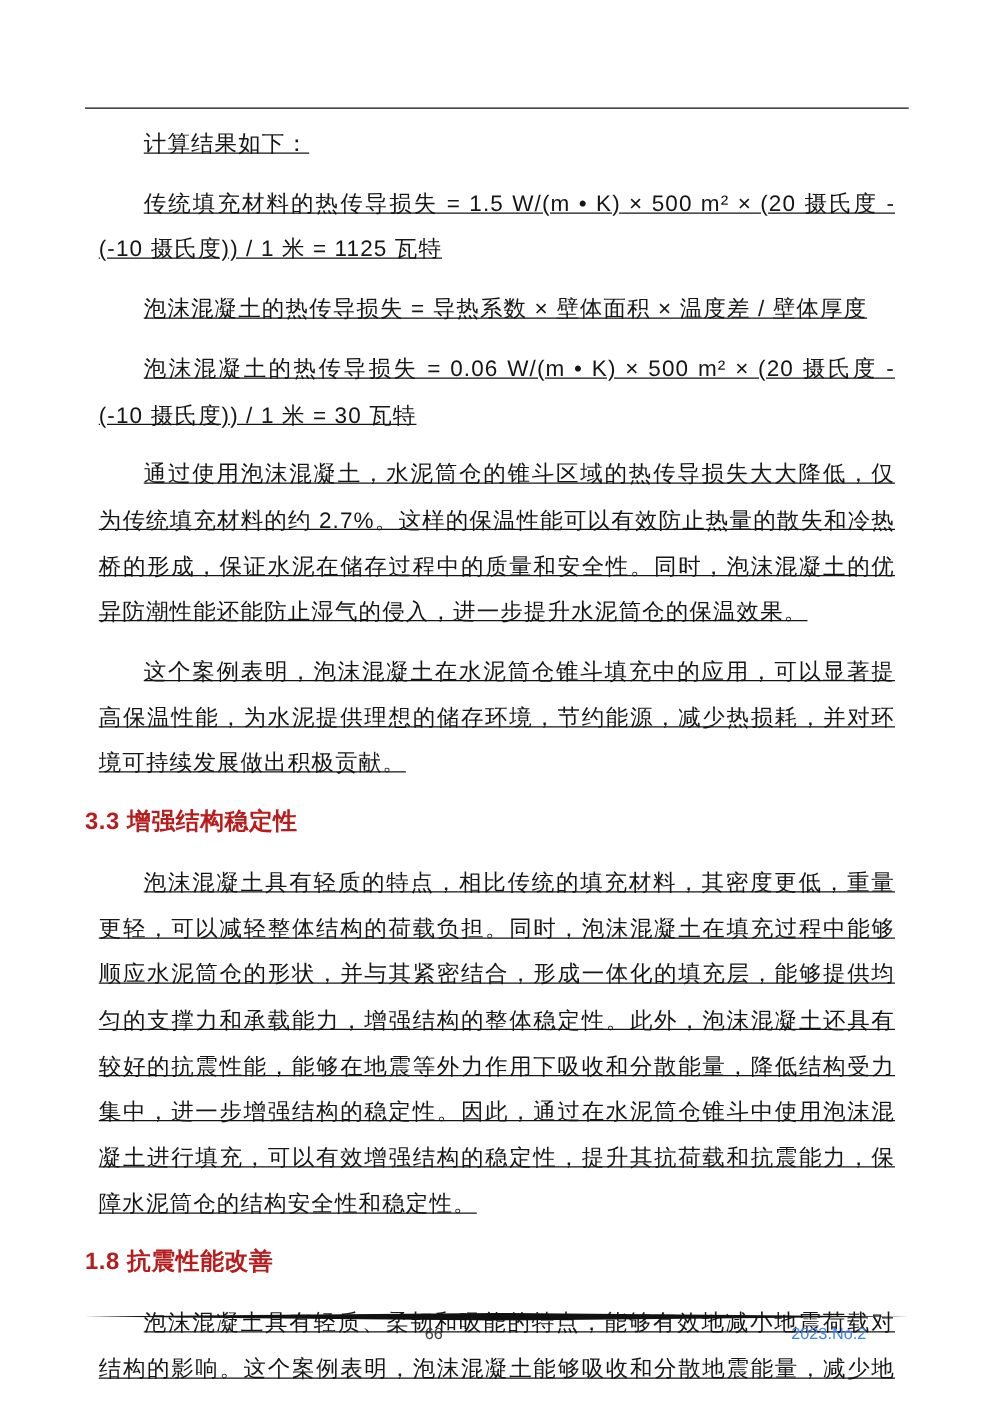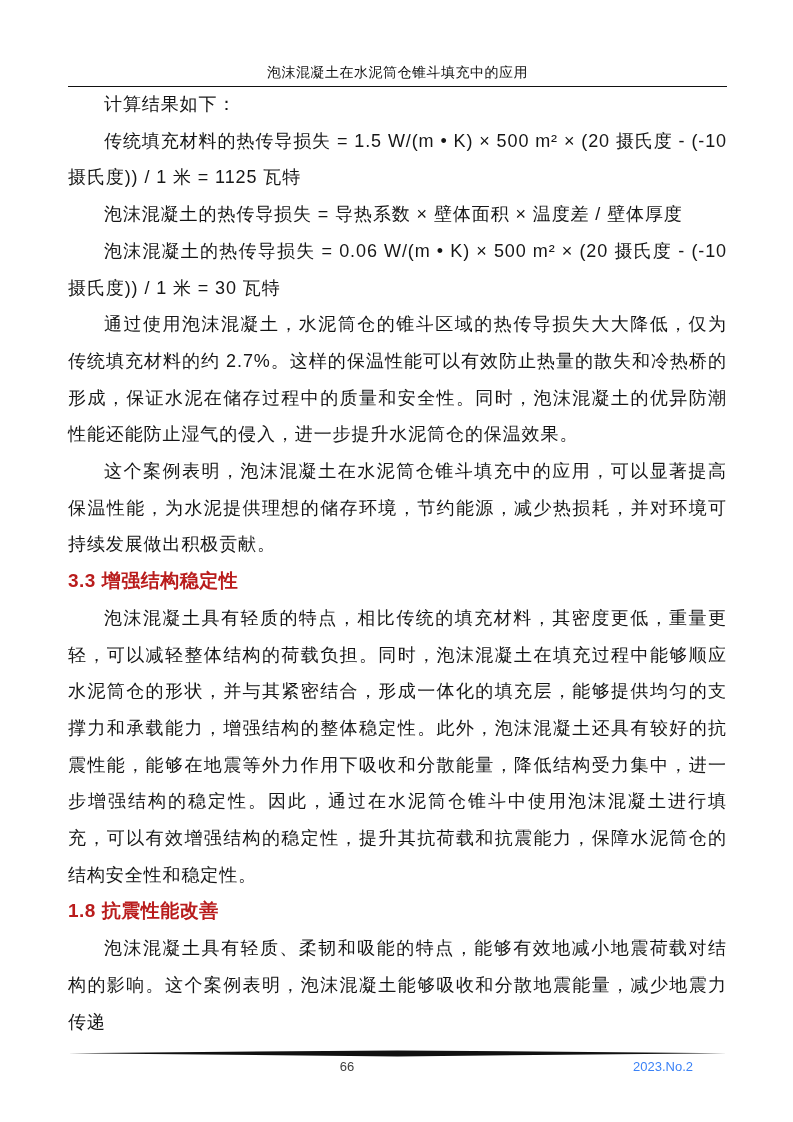--- a/index.html
+++ b/index.html
@@ -43,22 +43,23 @@
     left: 68px;
     width: 659px;
     font-family: "Liberation Sans", serif; 
     font-size: 18px;
     letter-spacing: 0.9px;
     line-height: 36.7px;
     text-align: justify;
     color: #161616;
   }
   .body-text p {
-    margin: 0;
+    margin: 11px;
     text-indent: 2em;
+    text-decoration: underline;
   }
   .body-text h2 {
     margin: 0;
     font-family: "Liberation Sans", sans-serif; 
     font-size: 19px;
     font-weight: bold;
     letter-spacing: 0.5px;
     line-height: 36.7px;
     text-indent: 0;
     color: #b91c1c;
@@ -90,21 +91,20 @@
     font-family: "Liberation Sans", sans-serif;
     font-size: 13px;
     color: #3b82f6;
   }
 </style>
 </head>
 <body>
 
 <div class="page">
 
-  <div class="running-title">泡沫混凝土在水泥筒仓锥斗填充中的应用</div>
 
   <div class="header-rule"></div>
 
   <div class="body-text">
     <p>计算结果如下：</p>
     <p>传统填充材料的热传导损失 = 1.5 W/(m • K) × 500 m² × (20 摄氏度 - (-10 摄氏度)) / 1 米 = 1125 瓦特</p>
     <p>泡沫混凝土的热传导损失 = 导热系数 × 壁体面积 × 温度差 / 壁体厚度</p>
     <p>泡沫混凝土的热传导损失 = 0.06 W/(m • K) × 500 m² × (20 摄氏度 - (-10 摄氏度)) / 1 米 = 30 瓦特</p>
     <p>通过使用泡沫混凝土，水泥筒仓的锥斗区域的热传导损失大大降低，仅为传统填充材料的约 2.7%。这样的保温性能可以有效防止热量的散失和冷热桥的形成，保证水泥在储存过程中的质量和安全性。同时，泡沫混凝土的优异防潮性能还能防止湿气的侵入，进一步提升水泥筒仓的保温效果。</p>
     <p>这个案例表明，泡沫混凝土在水泥筒仓锥斗填充中的应用，可以显著提高保温性能，为水泥提供理想的储存环境，节约能源，减少热损耗，并对环境可持续发展做出积极贡献。</p>

